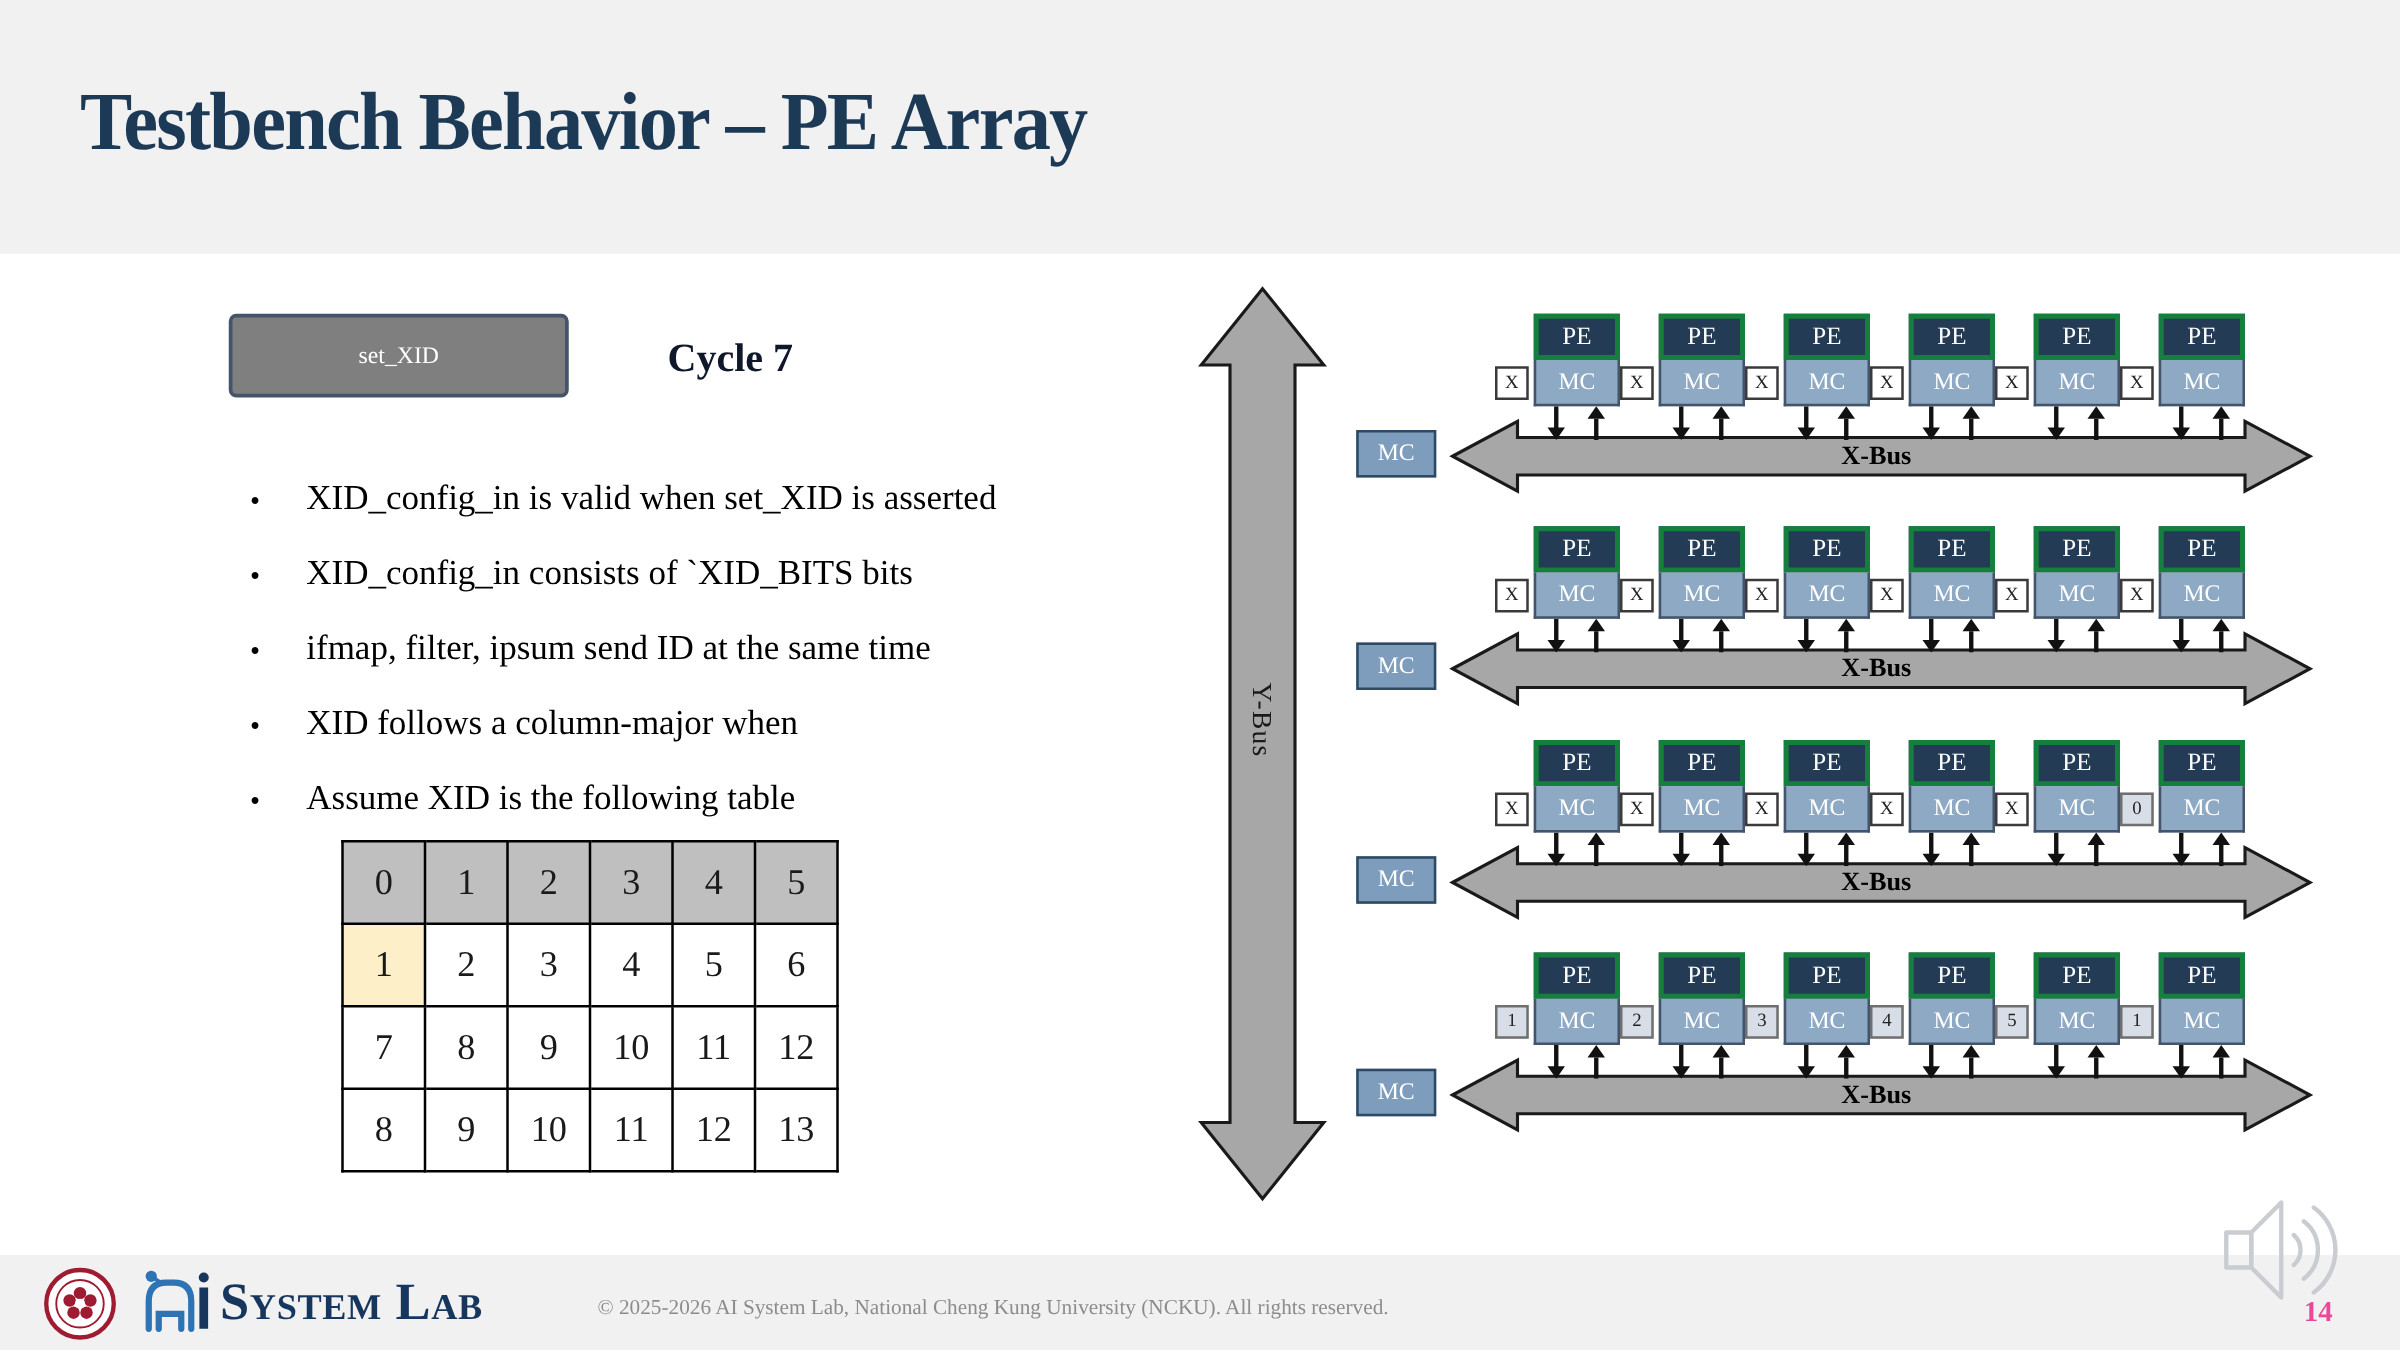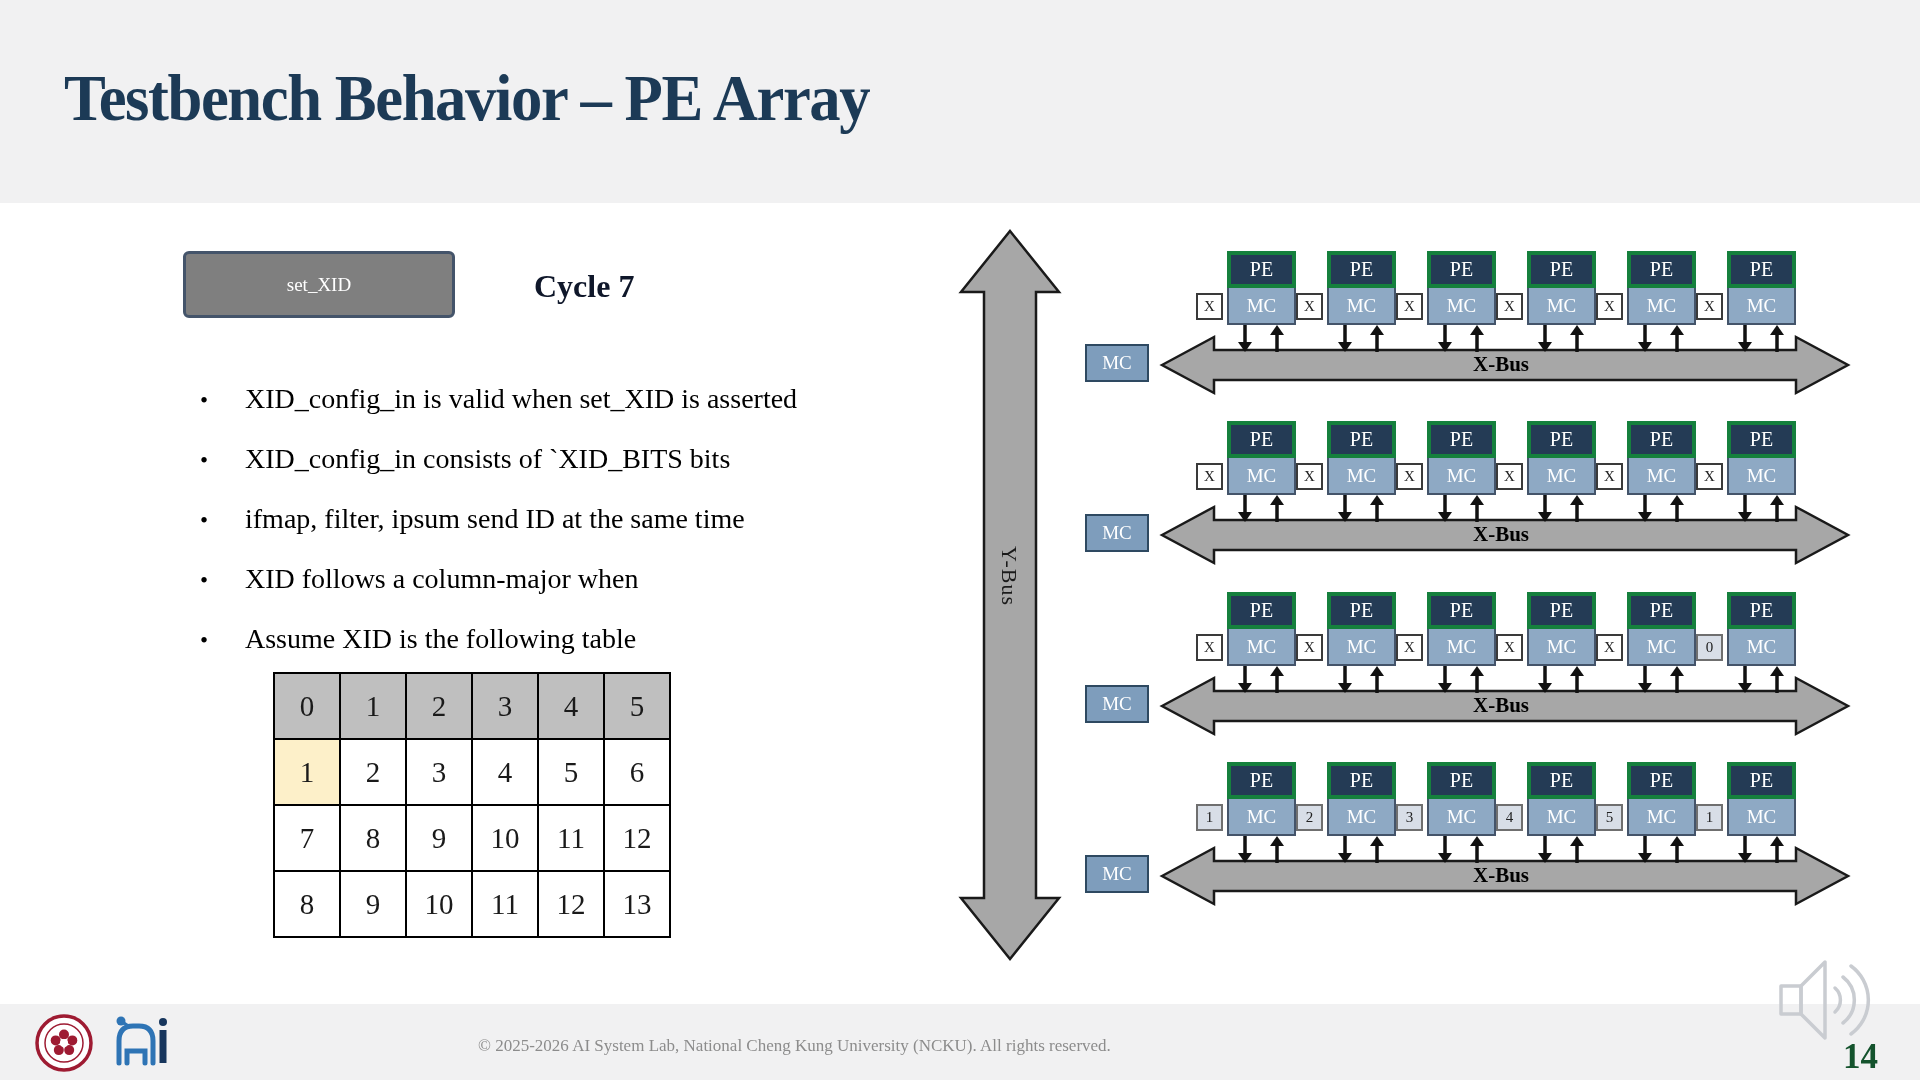--- a/index.html
+++ b/index.html
@@ -50,21 +50,21 @@
         font-size:19px; display:flex; align-items:center; justify-content:center; }
   .conn { position:absolute; left:31px; top:74px; }
 
   
   .footer-band { position:absolute; left:0; top:1004px; width:1920px; height:76px; background:var(--header-band,#F1F1F2); }
   .seal { position:absolute; left:34px; top:1013px; }
   .ai-logo { position:absolute; left:112px; top:1015px; }
   .brand { position:absolute; left:176px; top:1018px; font-variant:small-caps; font-weight:700;
            font-size:42px; color:var(--brand-navy,#17365D); letter-spacing:0.5px; }
   .copyright { position:absolute; left:478px; top:1036px; font-size:17px; color:#8C8C8C; white-space:nowrap; }
-  .page-num { position:absolute; left:1843px; top:1037px; font-size:35px; font-weight:700; color:#14532d; }
+  .page-num { position:absolute; left:1843px; top:1037px; font-size:23px; font-weight:700; color:#ec4899; }
   .speaker { position:absolute; left:1775px; top:950px; }
 </style>
 </head>
 <body>
 
 <div class="slide">
 
   <div class="header-band"></div>
   <div class="slide-title">Testbench Behavior – PE Array</div>
 
@@ -506,20 +506,21 @@
     <g fill="none" stroke="#2E74B5" stroke-width="5" stroke-linecap="round">
       <path d="M7 48 V26 Q7 11 21 11 H27 Q41 11 41 26 V48"></path>
       <path d="M15 48 V36 H33 V48"></path>
     </g>
     <circle cx="9" cy="6" r="4.5" fill="#2E74B5"></circle>
     <line x1="12" y1="8" x2="18" y2="12" stroke="#2E74B5" stroke-width="3"></line>
     <line x1="51" y1="15" x2="51" y2="48" stroke="#17365D" stroke-width="7"></line>
     <circle cx="51" cy="7" r="4" fill="#17365D"></circle>
   </svg>
 
+  <div class="brand">System Lab</div>
   <div class="copyright">© 2025-2026 AI System Lab, National Cheng Kung University (NCKU). All rights reserved.</div>
   <div class="page-num">14</div>
 
   <svg class="speaker" width="118" height="100" viewBox="0 0 118 100">
     <g fill="none" stroke="#C9CCD1" stroke-width="3.5" stroke-linejoin="round" stroke-linecap="round">
       <rect x="6" y="36" width="20" height="28"></rect>
       <polygon points="26,36 50,12 50,88 26,64"></polygon>
       <path d="M60 38 A 16 16 0 0 1 60 62"></path>
       <path d="M68 27 A 29 29 0 0 1 68 73"></path>
       <path d="M76 16 A 42 42 0 0 1 76 84"></path>

